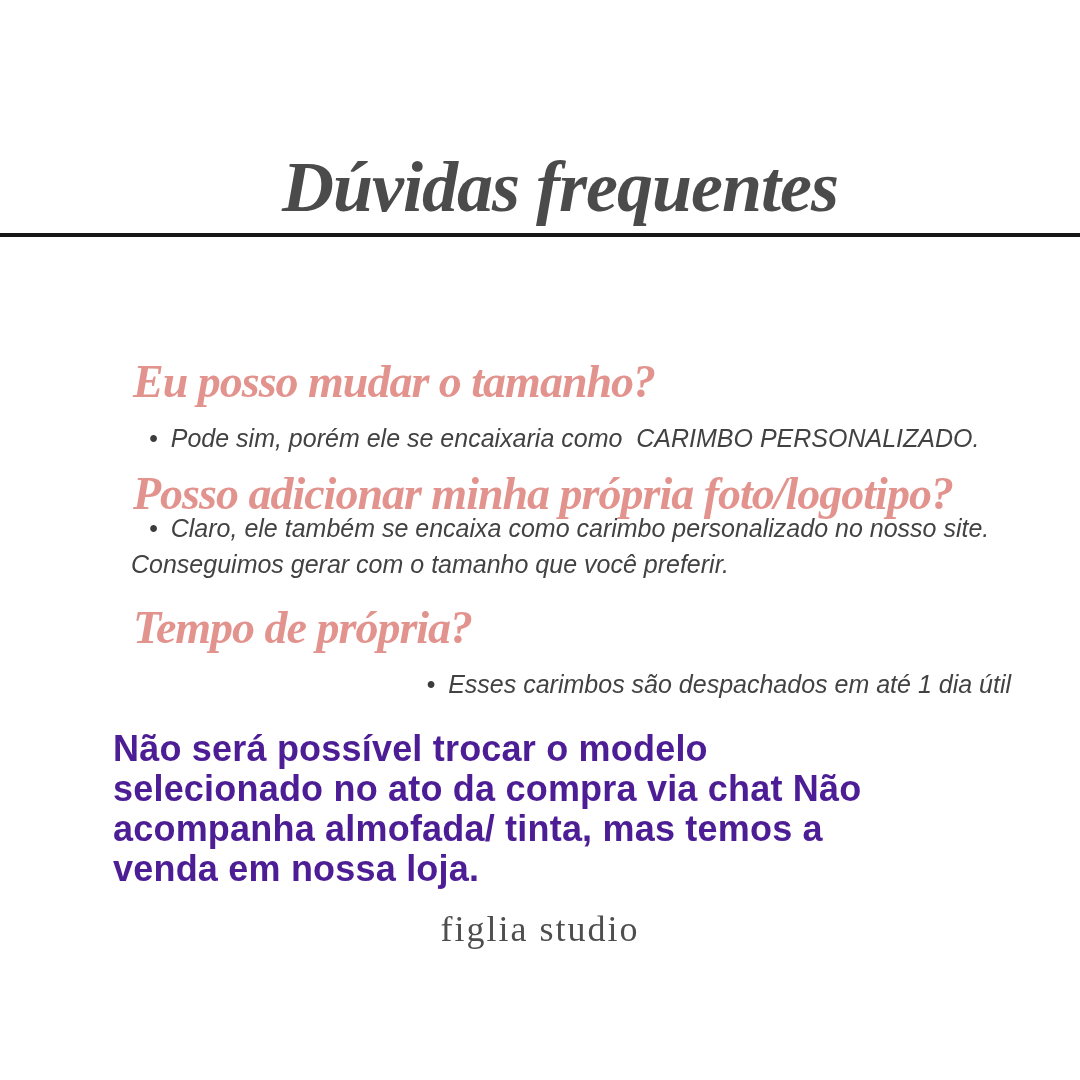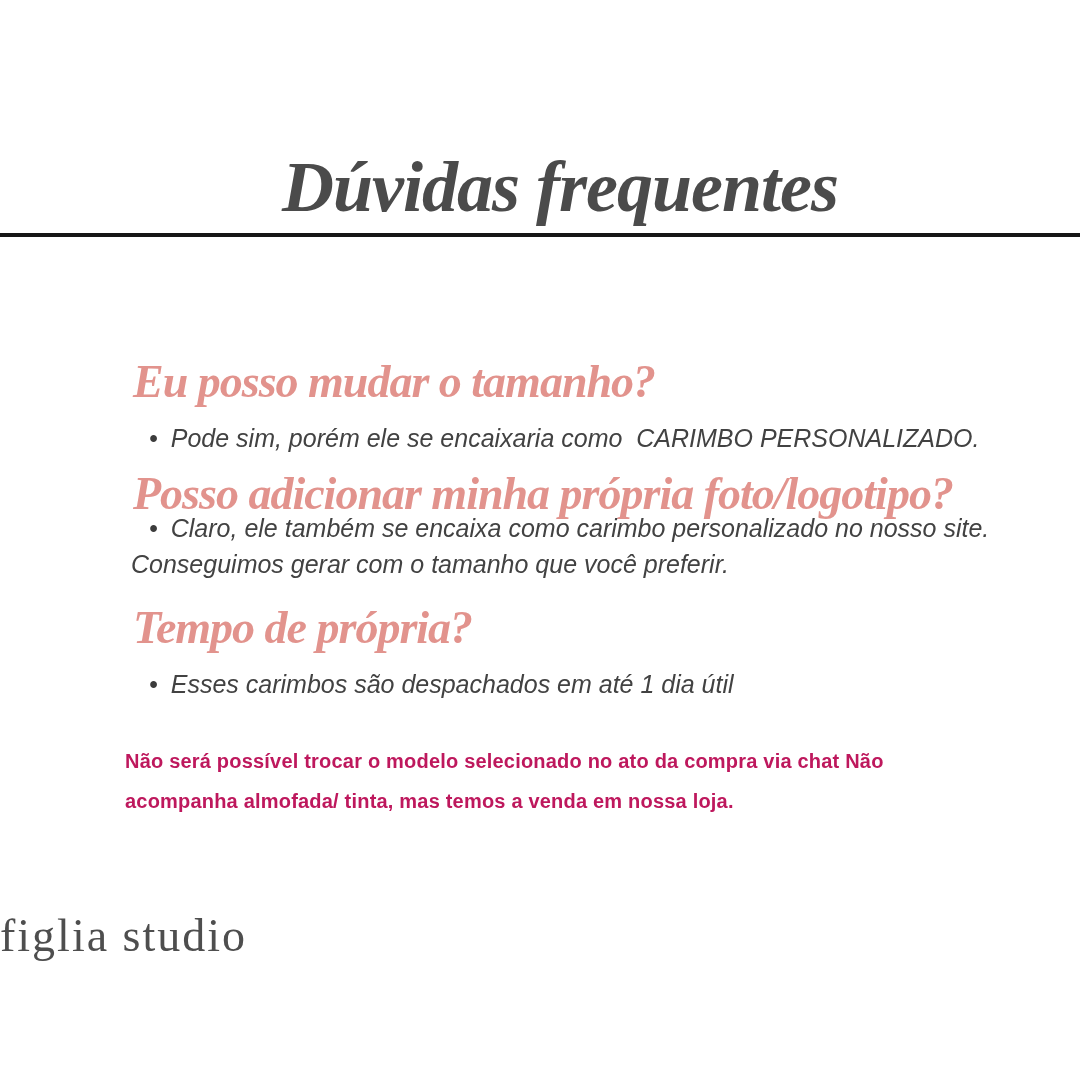--- a/index.html
+++ b/index.html
@@ -79,45 +79,45 @@
     font-size: 25px;
   }
   .answer .answer-text {
     white-space: pre-wrap;
   }
   .note {
     position: absolute;
     top: 729px;
     left: 113px;
     width: 780px;
-    margin: 12px;
-    font-size: 20px;
+    margin: 0;
+    font-size: 36px;
     font-weight: bold;
     line-height: 40px;
-    color: #be185d;
+    color: #4c1d95;
     letter-spacing: 0.2px;
   }
   .logo {
     position: absolute;
     top: 908px;
     left: 0;
     width: 100%;
-    text-align: left;
+    text-align: center;
     font-family: "Liberation Serif", "DejaVu Serif", serif;
-    font-size: 46px;
+    font-size: 36px;
     line-height: 1.2;
     color: #4e4e4e;
     letter-spacing: 2px;
   }
   .q1 { top: 346px; }
   .a1 { top: 402px; }
   .q2 { top: 458px; text-align: center; }
   .a2 { top: 492px; }
   .q3 { top: 592px; }
-  .a3 { top: 648px; }
+  .a3 { top: 648px; text-align: right; }
 </style>
 </head>
 <body>
 
 <div class="page">
 
   <h1 class="page-title">Dúvidas frequentes</h1>
 
   <div class="divider"></div>
 

